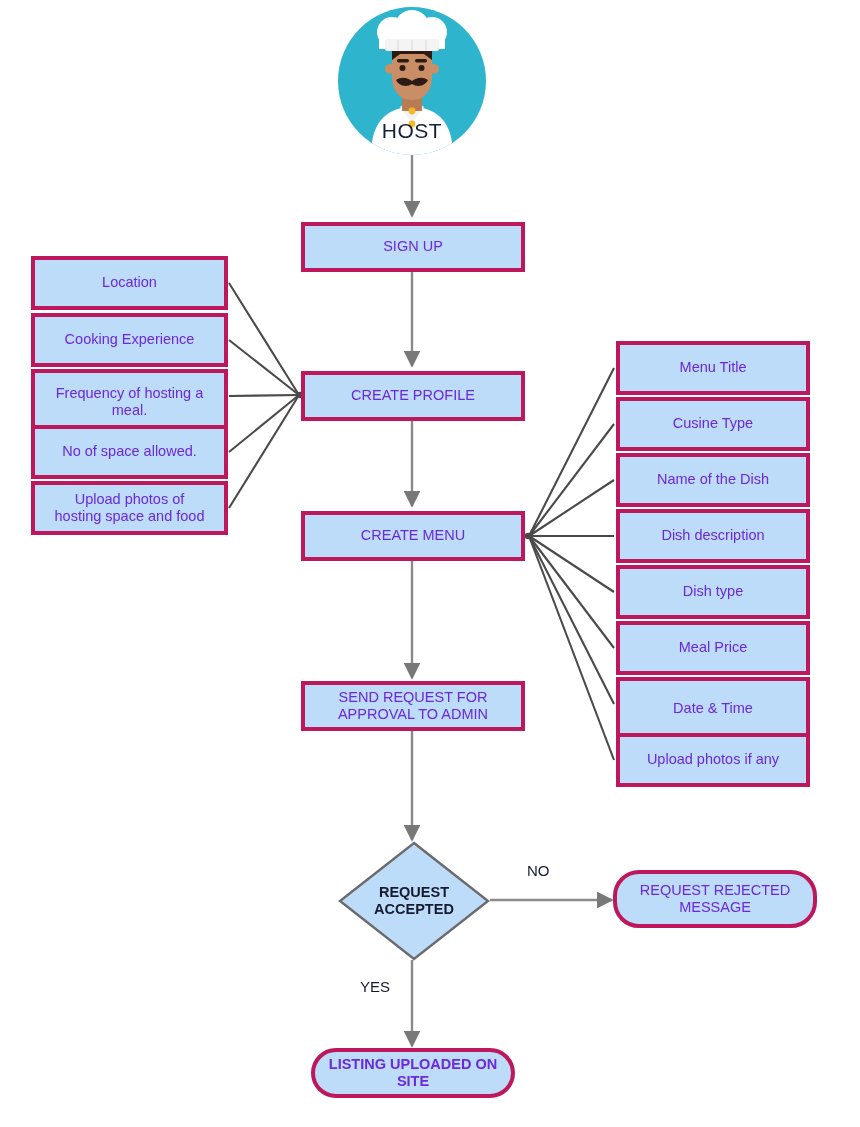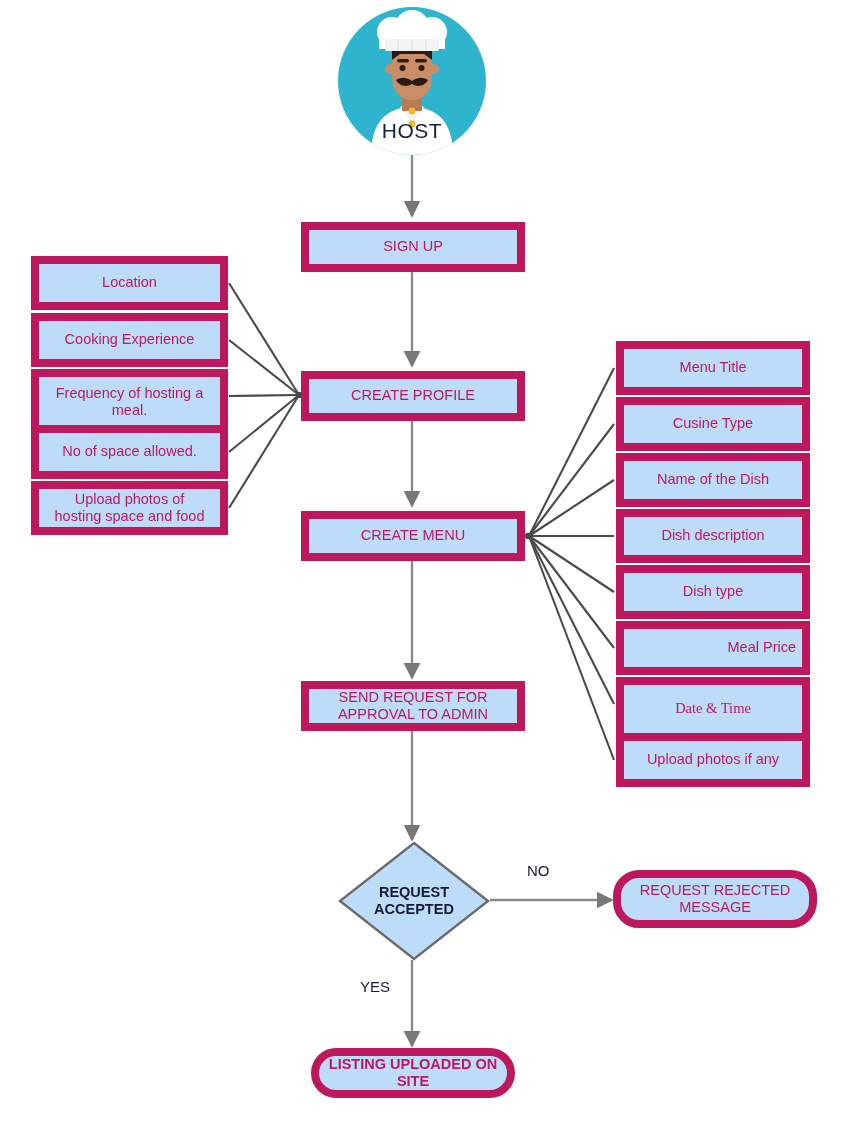--- a/index.html
+++ b/index.html
@@ -25,23 +25,23 @@
     height: 1127px;
     pointer-events: none;
   }
   .node {
     position: absolute;
     box-sizing: border-box;
     display: flex;
     align-items: center;
     justify-content: center;
     text-align: center;
-    color: #be185d;
+    color: #6d28d9;
     background: #bcdcfa;
-    border: 8px solid #be185d;
+    border: 4px solid #be185d;
     font-size: 14.5px;
     line-height: 1.18;
     padding: 10px 6px;
     z-index: 2;
   }
   .node.rounded {
     border-radius: 26px;
   }
   .node .lbl {
     display: block;
@@ -264,23 +264,23 @@
   </div>
   <div class="node" style="left:616px; top:453px; width:194px; height:54px;">
     <span class="lbl">Name of the Dish</span>
   </div>
   <div class="node" style="left:616px; top:509px; width:194px; height:54px;">
     <span class="lbl">Dish description</span>
   </div>
   <div class="node" style="left:616px; top:565px; width:194px; height:54px;">
     <span class="lbl">Dish type</span>
   </div>
-  <div class="node" style="left:616px; top:621px; width:194px; height:54px;text-align:right;">
+  <div class="node" style="left:616px; top:621px; width:194px; height:54px;">
     <span class="lbl">Meal Price</span>
   </div>
-  <div class="node" style="left:616px; top:677px; width:194px; height:64px;font-family:Liberation Serif, serif;">
+  <div class="node" style="left:616px; top:677px; width:194px; height:64px;">
     <span class="lbl">Date &amp; Time</span>
   </div>
   <div class="node" style="left:616px; top:733px; width:194px; height:54px;">
     <span class="lbl">Upload photos if any</span>
   </div>
 
 </div>
 
 </body></html>

